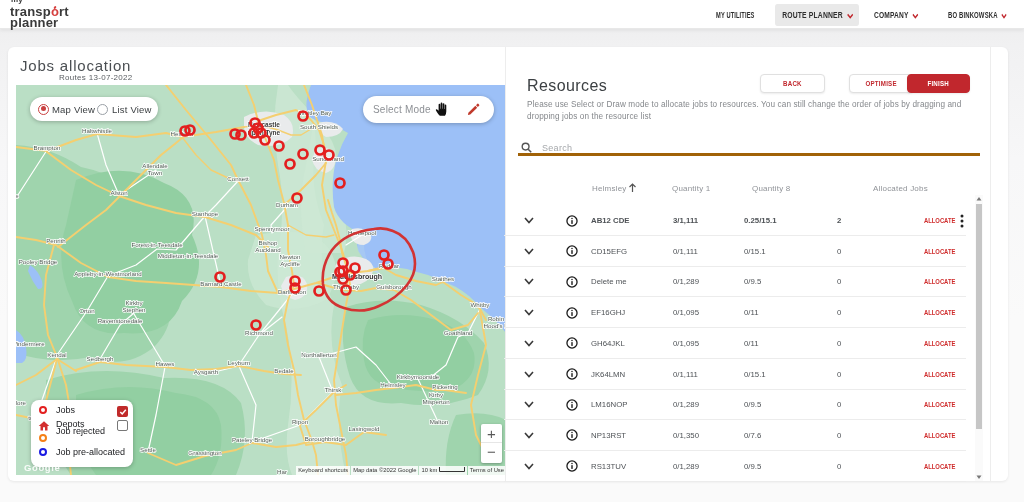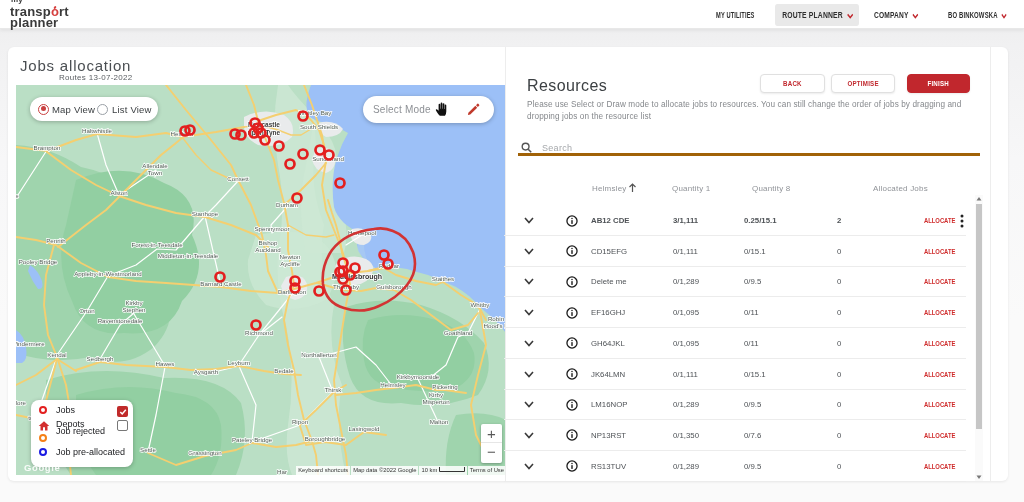--- a/index.html
+++ b/index.html
@@ -266,21 +266,21 @@
       </div>
     <div id="gwm">Google</div>
     <div id="attrib"><span class="at">Keyboard shortcuts</span><span class="at">Map data ©2022 Google</span><span class="at">10 km <svg width="26" height="5" viewBox="0 0 26 5" style="vertical-align:0px;">
             <path d="M0.5 0 L0.5 4.5 L25.5 4.5 L25.5 0" fill="none" stroke="#333" stroke-width="1"></path>
           </svg></span><span class="at">Terms of Use</span></div>
   </div>
   <div id="pborder" style="position:absolute;left:497px;top:0;width:486px;height:434px;border-left:1px solid #ededed;border-right:1px solid #ededed;"></div>
   <div id="panel">
     <div id="rtitle">Resources</div>
     <div class="btn" style="left:256px;width:65px;line-height:18px;"><span style="display:inline-block;transform:scaleX(0.82);">BACK</span></div>
-    <div class="btn" style="left:327px;width:64px;line-height:18px;"><span style="display:inline-block;transform:scaleX(0.82);">OPTIMISE</span></div>
+    <div class="btn" style="left:345px;width:64px;line-height:18px;"><span style="display:inline-block;transform:scaleX(0.82);">OPTIMISE</span></div>
     <div class="btn red" style="left:403px;width:63px;line-height:18px;"><span style="display:inline-block;transform:scaleX(0.82);">FINISH</span></div>
     <div id="desc">Please use Select or Draw mode to allocate jobs to resources. You can still change the order of jobs by dragging and dropping jobs on the resource list</div>
     <div id="search">
       <svg style="position:absolute;left:3px;top:3px;" width="11" height="11" viewBox="0 0 11 11">
           <circle cx="4.6" cy="4.6" r="3.4" fill="none" stroke="#555" stroke-width="1.4"></circle>
           <line x1="7.2" y1="7.2" x2="10.2" y2="10.2" stroke="#555" stroke-width="1.6"></line>
         </svg>
       <span class="ph">Search</span>
     </div>
     <div id="thead">

